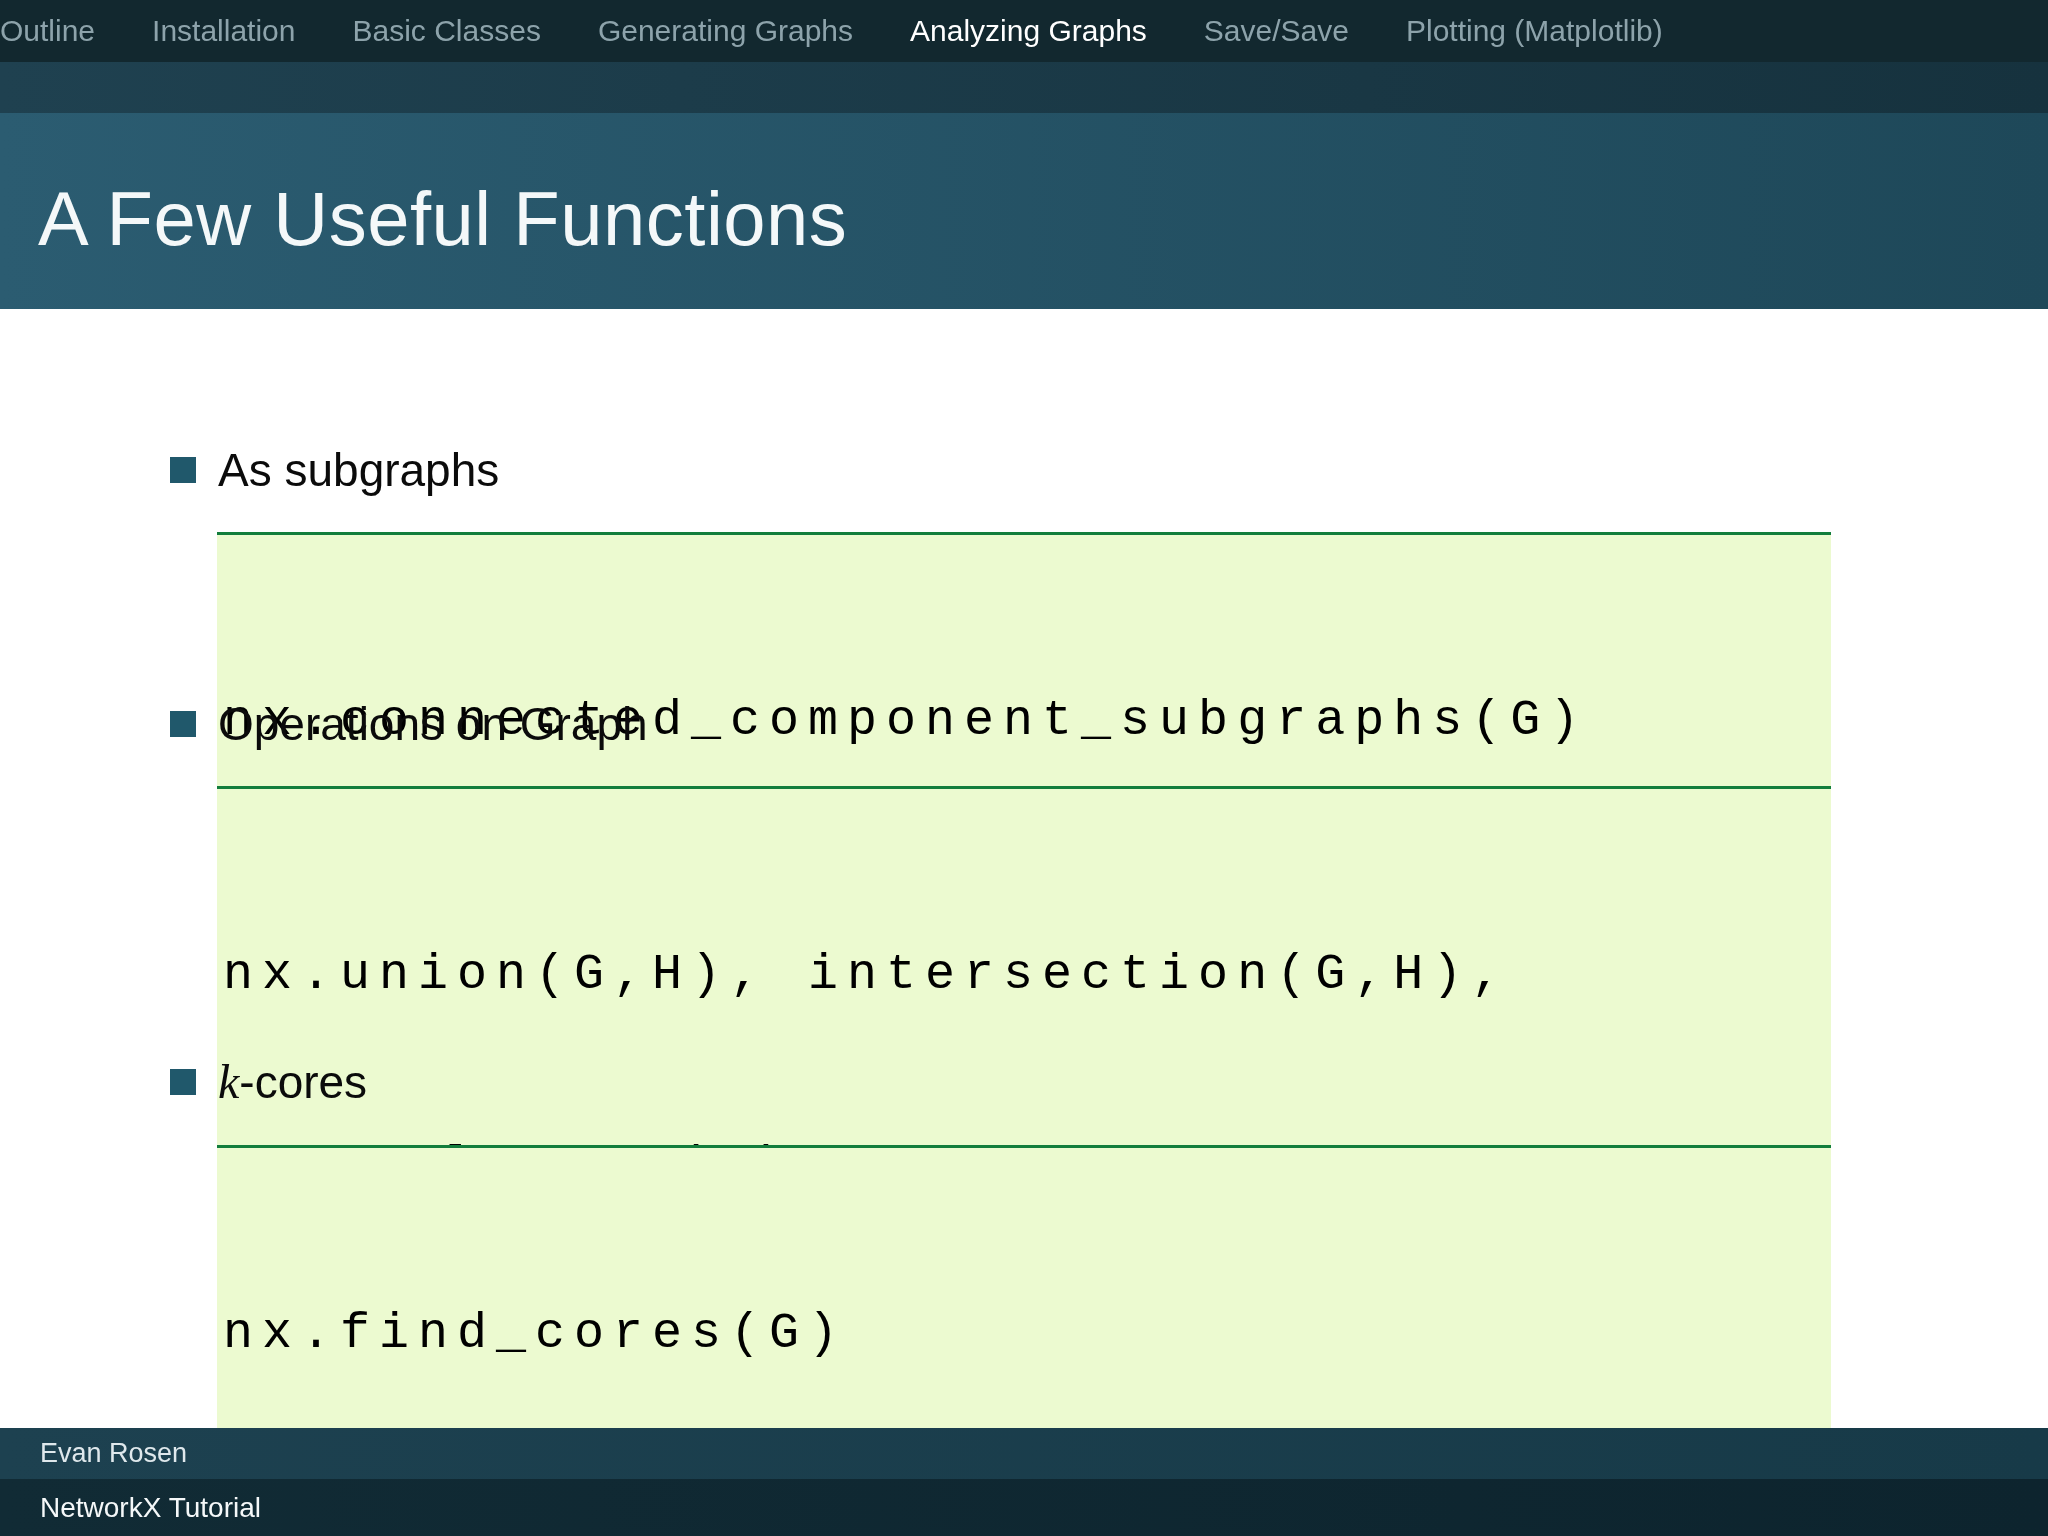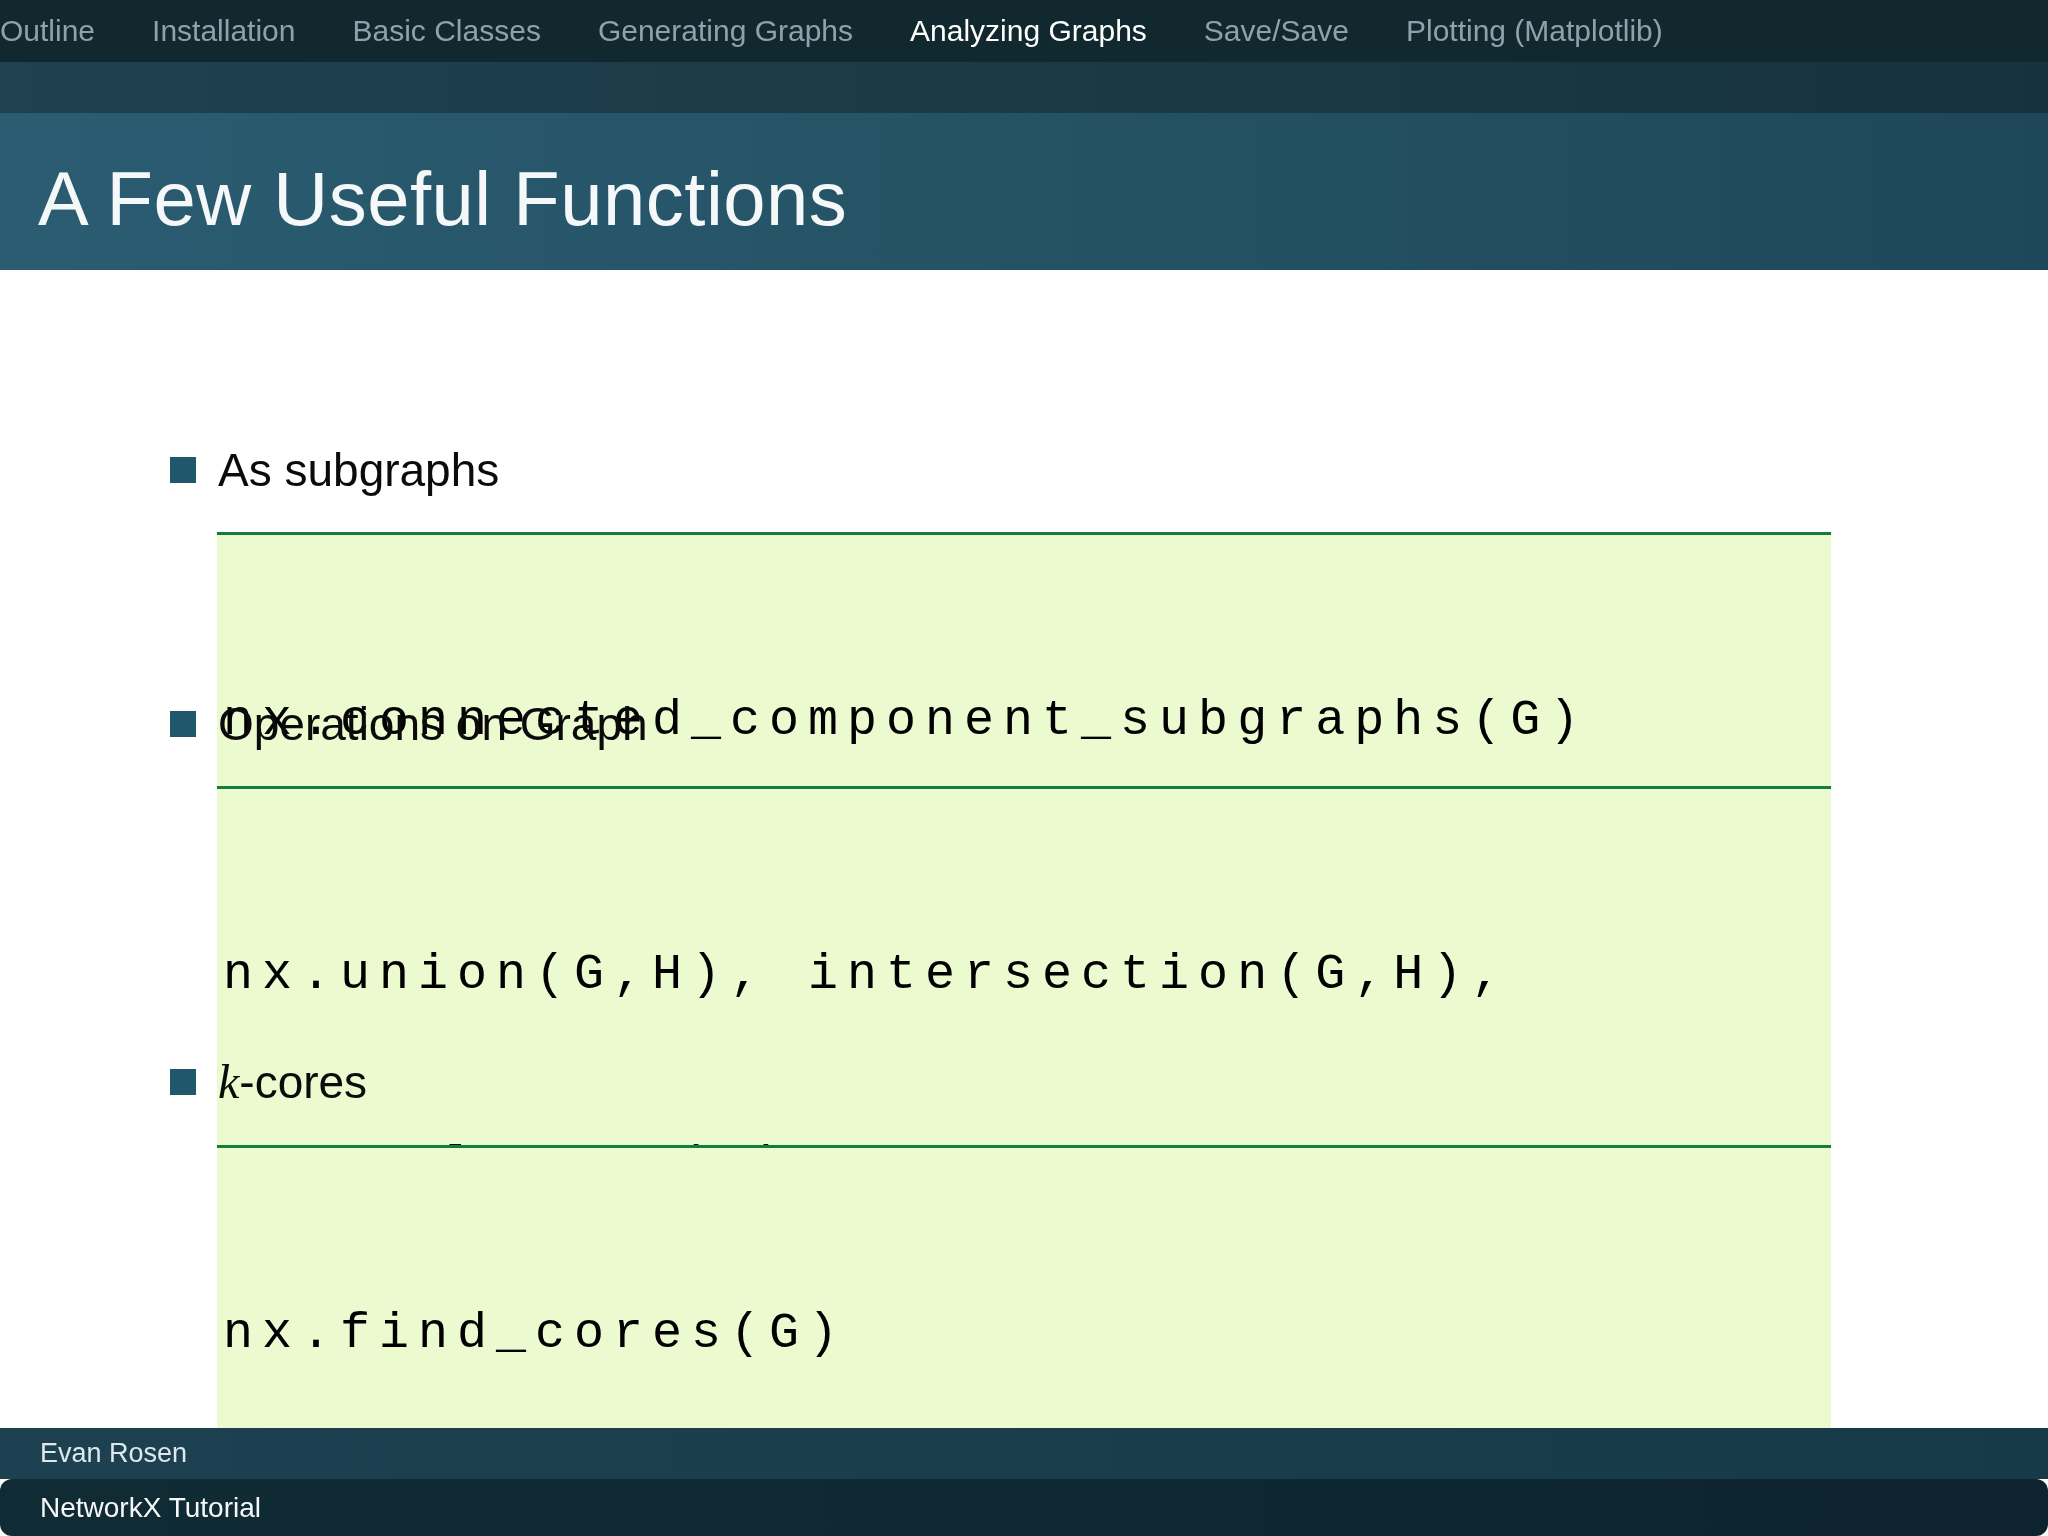--- a/index.html
+++ b/index.html
@@ -32,21 +32,21 @@
     position: absolute;
     top: 62px; left: 0;
     width: 100%; height: 51px;
     background: linear-gradient(to right, #1f4150, #16323e);
   }
 
   
   .titlebar {
     position: absolute;
     top: 113px; left: 0;
-    width: 100%; height: 157px;
+    width: 100%; height: 196px;
     background: linear-gradient(to right, #2b5c71, #1e4859);
     display: flex;
     align-items: center;
     padding-left: 38px;
     padding-top: 14px;
     box-sizing: border-box;
   }
   .titlebar h1 {
     margin: 0;
     font-size: 76px;
@@ -120,21 +120,20 @@
     position: absolute;
     top: 1479px; left: 0;
     width: 100%; height: 57px;
     background: linear-gradient(to right, #112b35, #0d242e);
     display: flex;
     align-items: center;
     padding-left: 40px;
     box-sizing: border-box;
     font-size: 28px;
     color: #f5f8f9;
-    border-radius: 12px;
   }
 </style>
 </head>
 <body>
 
 <div id="slide">
 
   <nav class="navbar">
     <span class="nav-item">Outline</span>
     <span class="nav-item">Installation</span>

